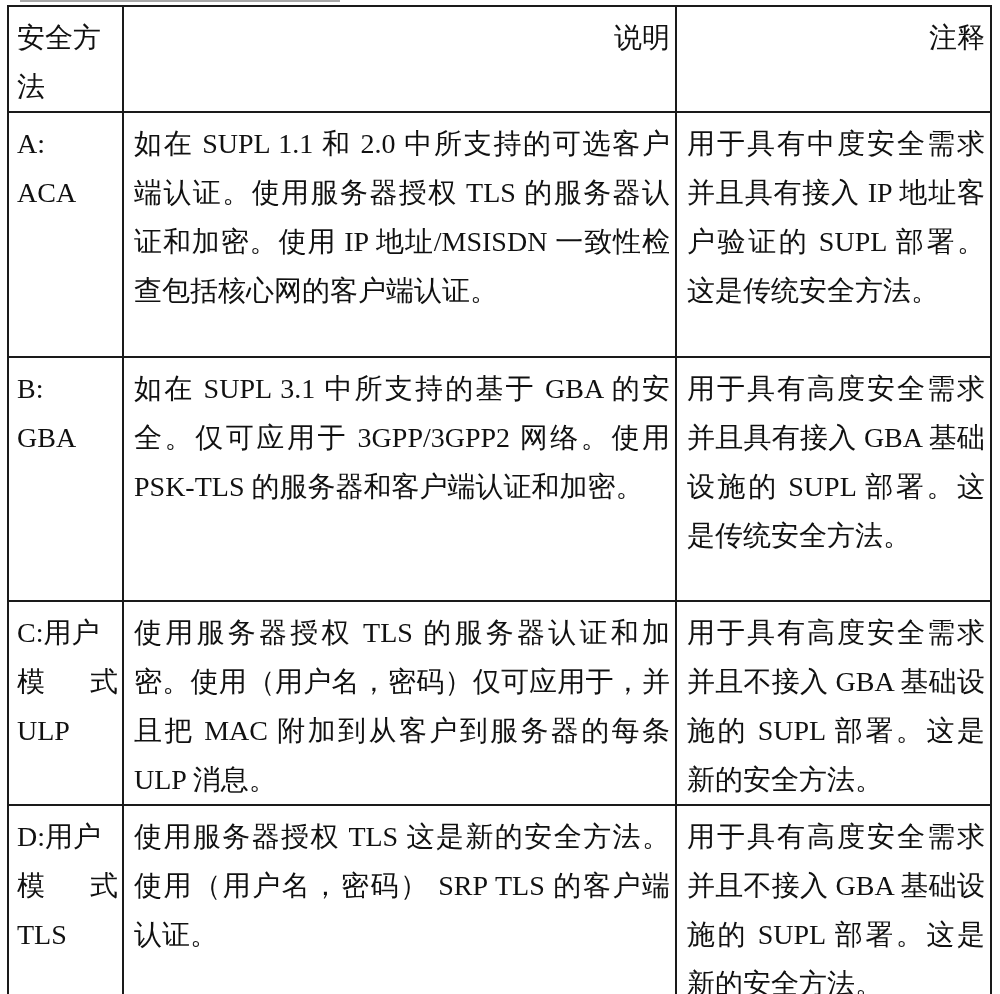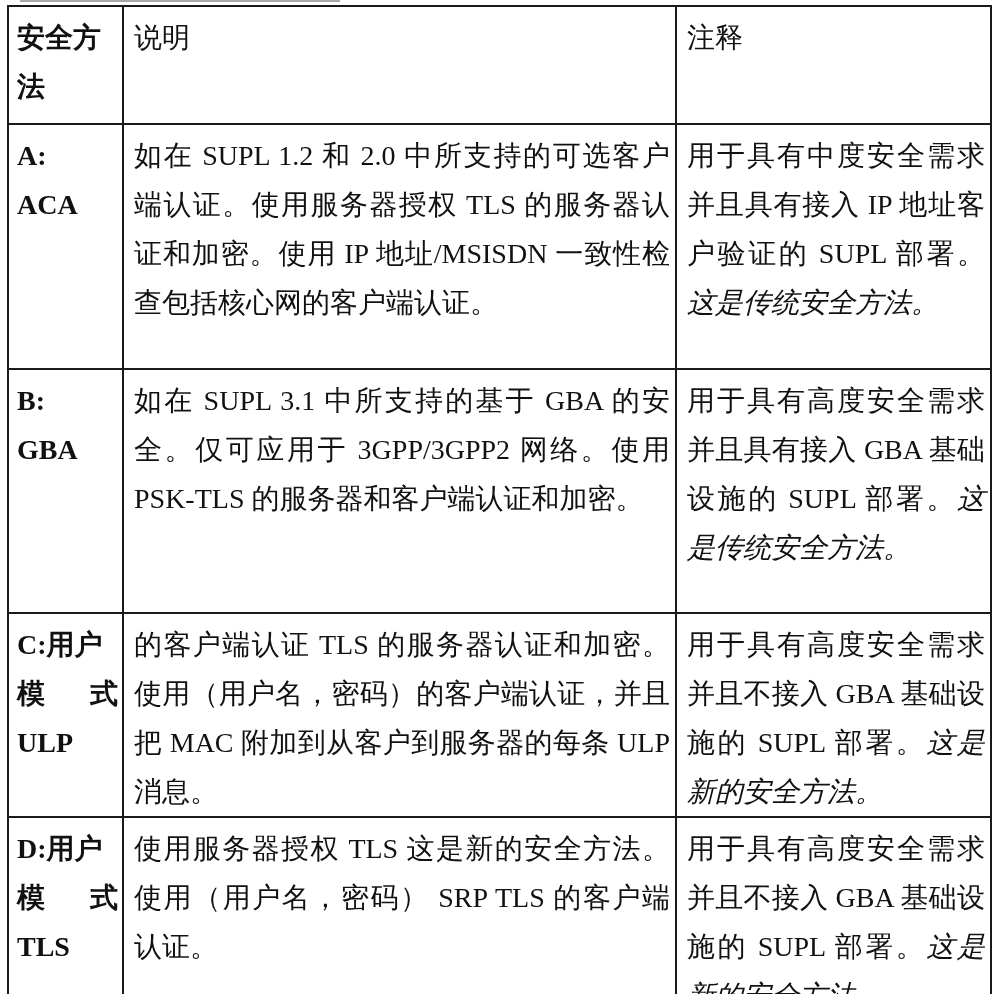--- a/index.html
+++ b/index.html
@@ -5,24 +5,24 @@
     html, body { margin: 0; padding: 0; background: #ffffff; }
     body { width: 1000px; height: 994px; position: relative; overflow: hidden;
            font-family: "Liberation Serif", "DejaVu Serif", serif; color: #111; }
     .topline { position: absolute; left: 20px; top: 0px; width: 320px; height: 2px; background: #a8a8a8; }
     table.sec { position: absolute; left: 7px; top: 5px; border-collapse: collapse; table-layout: fixed; }
     table.sec td { border: 2px solid #1a1a1a; vertical-align: top; padding: 0; font-size: 28px; line-height: 49px; }
     .c1 { width: 113px; }
     .c2 { width: 551px; }
     .c3 { width: 313px; }
     .inner { padding: 6px 5px 0 10px; }
-    .inner1 { padding: 6px 4px 12px 8px; font-weight: bold; }
-    .center { text-align: left; }
+    .inner1 { padding: 6px 4px 0 8px; }
+    .center { text-align: right; }
     .just { text-align: justify; text-align-last: left; }
-    .ital { font-style: italic; }
+    .ital { }
     tr.h { height: 99px; }
     tr.r1 { height: 245px; }
     tr.r2 { height: 244px; }
     tr.r3 { height: 197px; }
     tr.r4 { height: 195px; }
     .spread { display: flex; justify-content: space-between; }
   </style>
 </head>
 <body>
 
@@ -43,21 +43,21 @@
   </tr>
 
   <tr class="r1">
     <td class="c1">
       <div class="inner1">
         <div>A:</div>
         <div>ACA</div>
       </div>
     </td>
     <td class="c2">
-      <div class="inner just">如在 SUPL 1.2 和 2.0 中所支持的可选客户端认证。使用服务器授权 TLS 的服务器认证和加密。使用 IP 地址/MSISDN 一致性检查包括核心网的客户端认证。</div>
+      <div class="inner just">如在 SUPL 1.1 和 2.0 中所支持的可选客户端认证。使用服务器授权 TLS 的服务器认证和加密。使用 IP 地址/MSISDN 一致性检查包括核心网的客户端认证。</div>
     </td>
     <td class="c3">
       <div class="inner just"><span>用于具有中度安全需求并且具有接入 IP 地址客户验证的 SUPL 部署。</span><span class="ital">这是传统安全方法。</span></div>
     </td>
   </tr>
 
   <tr class="r2">
     <td class="c1">
       <div class="inner1">
         <div>B:</div>
@@ -77,21 +77,21 @@
       <div class="inner1">
         <div>C:用户</div>
         <div class="spread">
           <span>模</span>
           <span>式</span>
         </div>
         <div>ULP</div>
       </div>
     </td>
     <td class="c2">
-      <div class="inner just">的客户端认证 TLS 的服务器认证和加密。使用（用户名，密码）的客户端认证，并且把 MAC 附加到从客户到服务器的每条 ULP 消息。</div>
+      <div class="inner just">使用服务器授权 TLS 的服务器认证和加密。使用（用户名，密码）仅可应用于，并且把 MAC 附加到从客户到服务器的每条 ULP 消息。</div>
     </td>
     <td class="c3">
       <div class="inner just"><span>用于具有高度安全需求并且不接入 GBA 基础设施的 SUPL 部署。</span><span class="ital">这是新的安全方法。</span></div>
     </td>
   </tr>
 
   <tr class="r4">
     <td class="c1">
       <div class="inner1">
         <div>D:用户</div>

